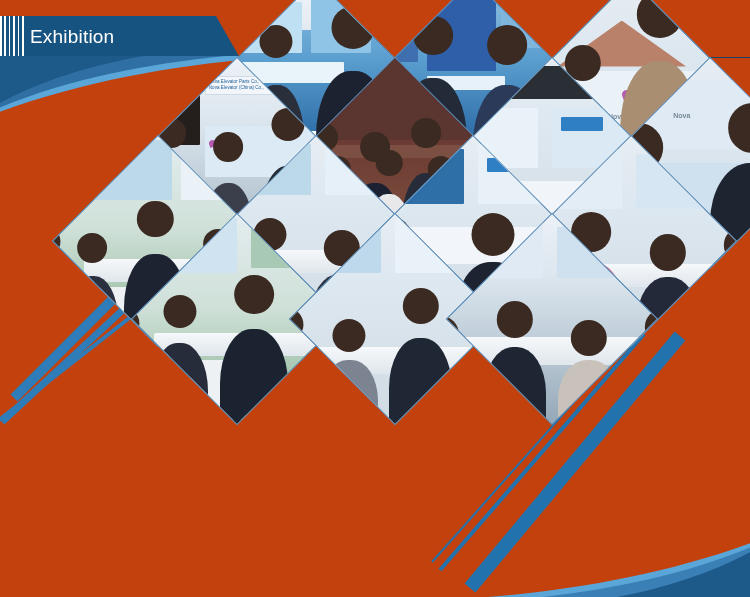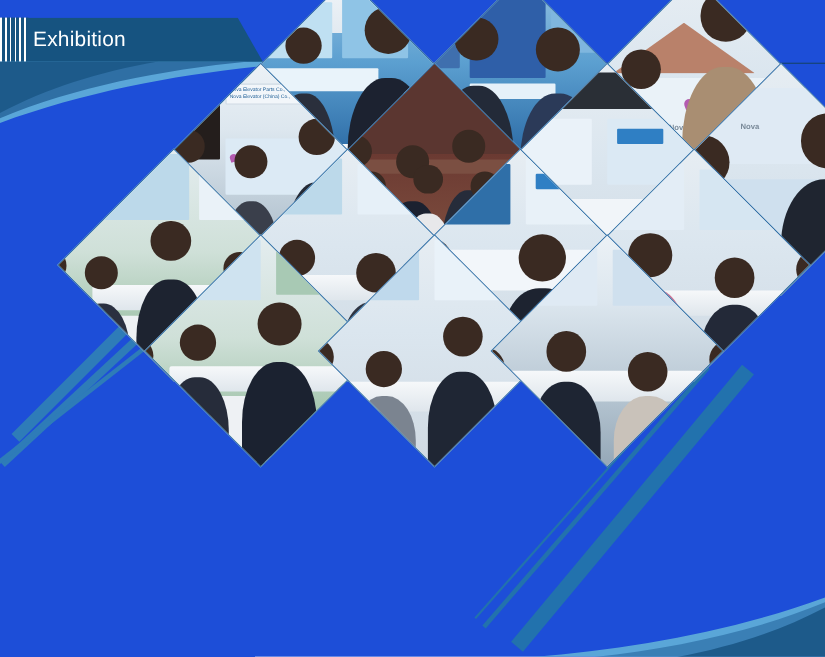--- a/index.html
+++ b/index.html
@@ -3,21 +3,21 @@
 <meta charset="utf-8">
 <title>Exhibition</title>
 <style>
   html,body{margin:0;padding:0;}
   body{
     width:750px;height:597px;
     background:#ffffff;
     font-family:"Liberation Sans", sans-serif;
     overflow:hidden;
   }
-  .stage{position:relative;width:750px;height:597px;background:#1d4ed8;overflow:hidden;}
+  .stage{position:relative;width:750px;height:597px;background:#c2410c;overflow:hidden;}
 
   
   .banner-wrap{position:absolute;left:0;top:16px;width:750px;height:44px;}
   .banner-shape{
     position:absolute;left:0;top:0;width:240px;height:42px;
     background:#165380;
     clip-path:polygon(0 0,216px 0,240px 42px,0 42px);
   }
   .banner-stripes{
     position:absolute;left:0;top:0;width:26px;height:42px;

